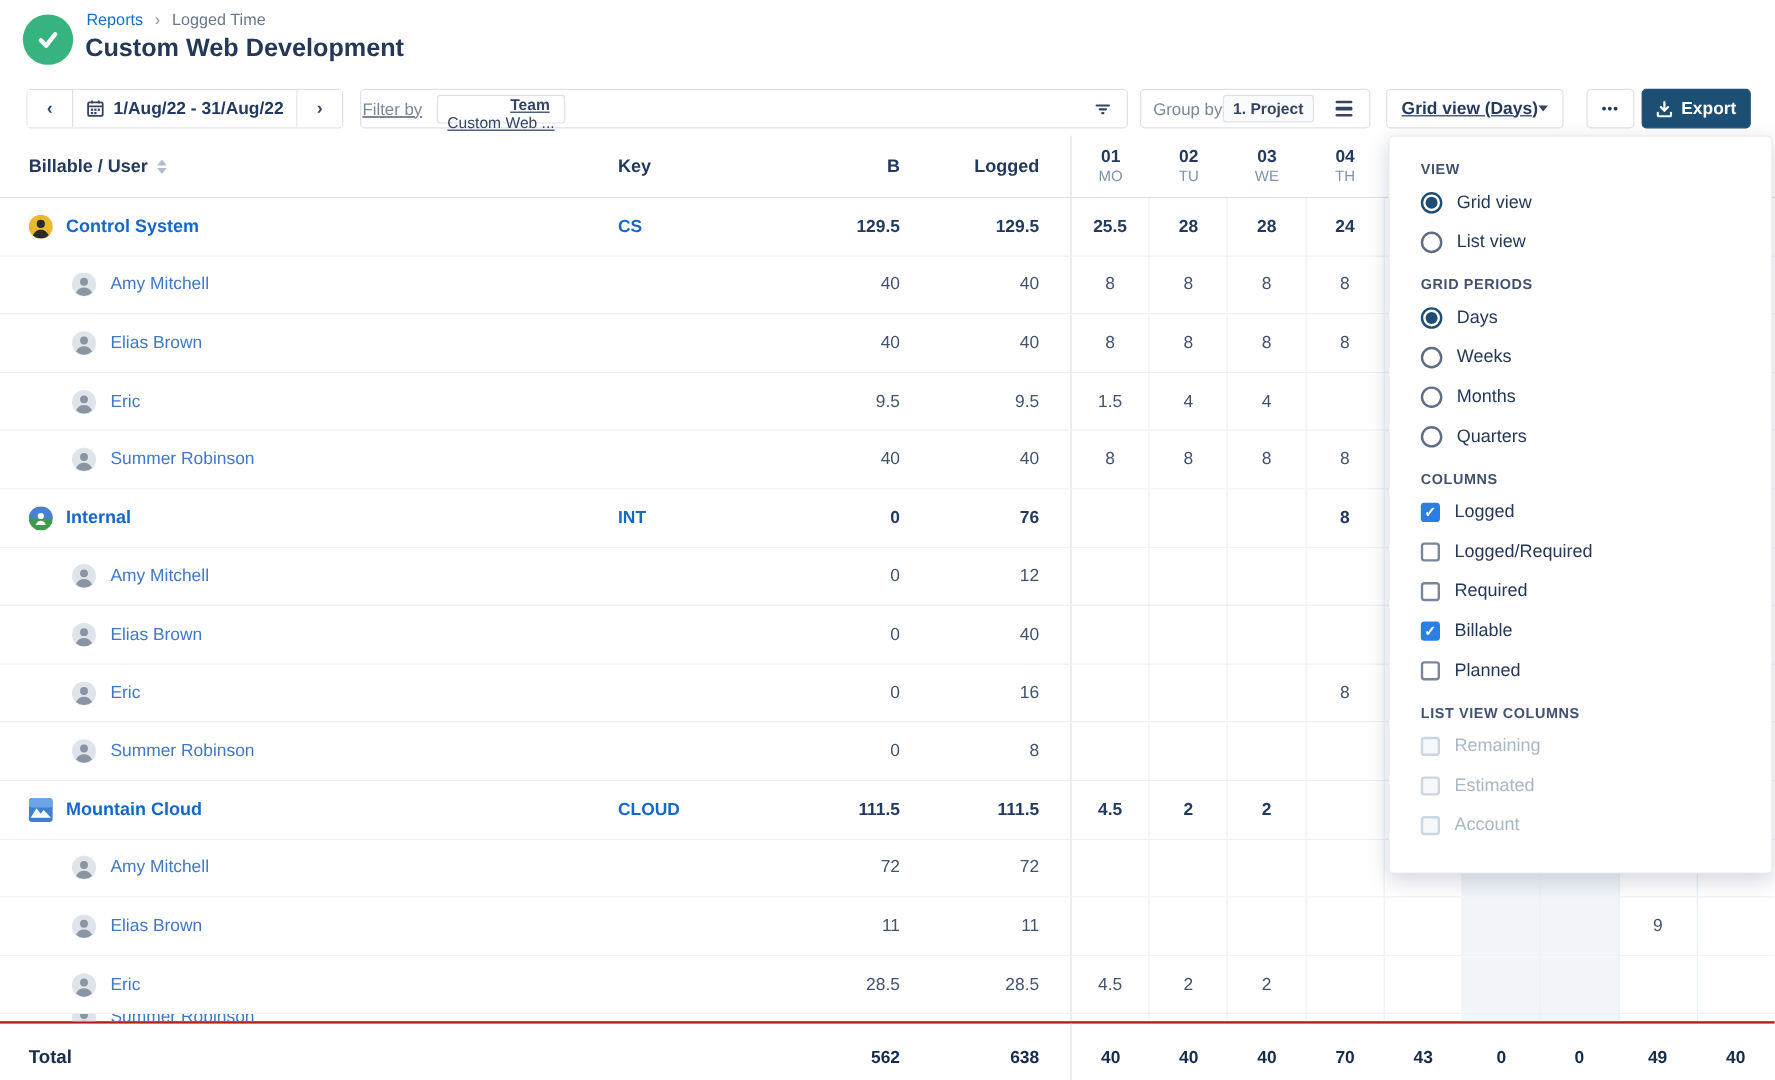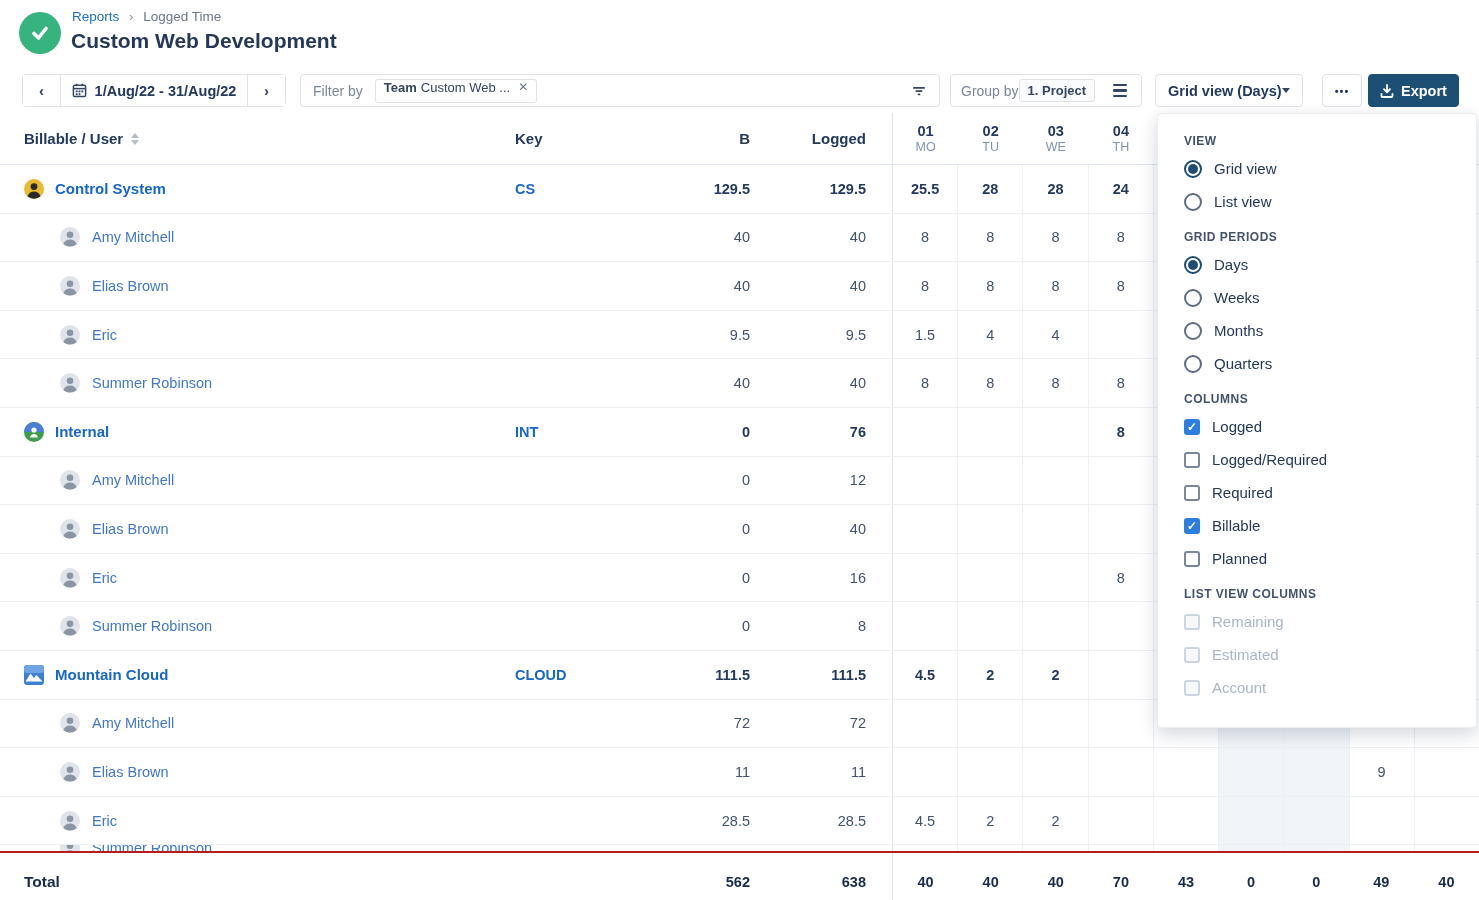--- a/index.html
+++ b/index.html
@@ -18,34 +18,34 @@
 
   
   .toolbar { position:absolute; top:74px; left:0; right:0; height:36px; }
   .tb-box { position:absolute; height:33px; border:1px solid #dfe1e6; border-radius:4px; background:#fff;
     display:flex; align-items:center; font-size:14px; }
   .date-nav { left:22px; width:264px; padding:0; }
   .date-nav .seg { height:100%; display:flex; align-items:center; justify-content:center; cursor:pointer; background:#fff; border:none; }
   .date-nav .seg.arrow { width:37px; font-size:15px; font-weight:700; color:#344563; }
   .date-nav .seg.mid { flex:1; border-left:1px solid #dfe1e6; border-right:1px solid #dfe1e6; gap:8px;
     font-weight:700; font-size:14.5px; color:#24395e; }
-  .filter-bar { left:300px; width:640px; padding:0 12px; cursor:text; }
+  .filter-bar { left:300px; width:640px; padding:0 1px; cursor:text;text-decoration:underline; }
   .muted { color:#7a869a; }
   .chip { margin-left:12px; border:1px solid #dfe1e6; border-radius:3px; background:#fff; height:24px;
-    display:inline-flex; align-items:flex-start; padding:0 8px; font-size:13px; color:#344563; cursor:pointer; }
+    display:inline-flex; align-items:flex-end; padding:0 8px; font-size:13px; color:#344563; cursor:pointer;flex-direction:column; }
   .chip b { margin-right:4px; }
   .chip .x { margin-left:8px; color:#6b778c; font-size:12px; cursor:pointer; }
   .funnel { position:absolute; right:12px; top:8px; cursor:pointer; }
   .groupby { left:950px; width:192px; padding:0 10px; gap:0; }
   .gb-val { border:1px solid #dfe1e6; background:#fafbfc; border-radius:3px; padding:3px 8px;
     font-weight:700; font-size:13px; color:#344563; cursor:pointer; }
   .hamb { margin-left:auto; cursor:pointer; display:flex; flex-direction:column; gap:3px; padding:4px; }
   .hamb i { display:block; width:14px; height:2.5px; background:#344563; border-radius:1px; }
   .view-btn { left:1155px; width:148px; justify-content:space-between; padding:0 12px; cursor:pointer;
-    font-weight:700; font-size:14.5px; color:#24395e; }
+    font-weight:700; font-size:14.5px; color:#24395e;text-decoration:underline; }
   .caret { width:0; height:0; border-left:4.5px solid transparent; border-right:4.5px solid transparent;
     border-top:5.5px solid #344563; }
   .more-btn { left:1322px; width:40px; justify-content:center; cursor:pointer; font-weight:700;
     letter-spacing:1px; font-size:11px; color:#24395e; }
   .export-btn { left:1368px; width:91px; background:#1d4e74; border-color:#1d4e74; color:#fff;
     justify-content:center; gap:7px; font-weight:700; font-size:14.5px; cursor:pointer; }
 
   
   .tbl { position:absolute; top:113px; left:0; width:1479px; }
   .trow { display:flex; height:48.6px; border-bottom:1px solid #eceff3; background:#fff; }

